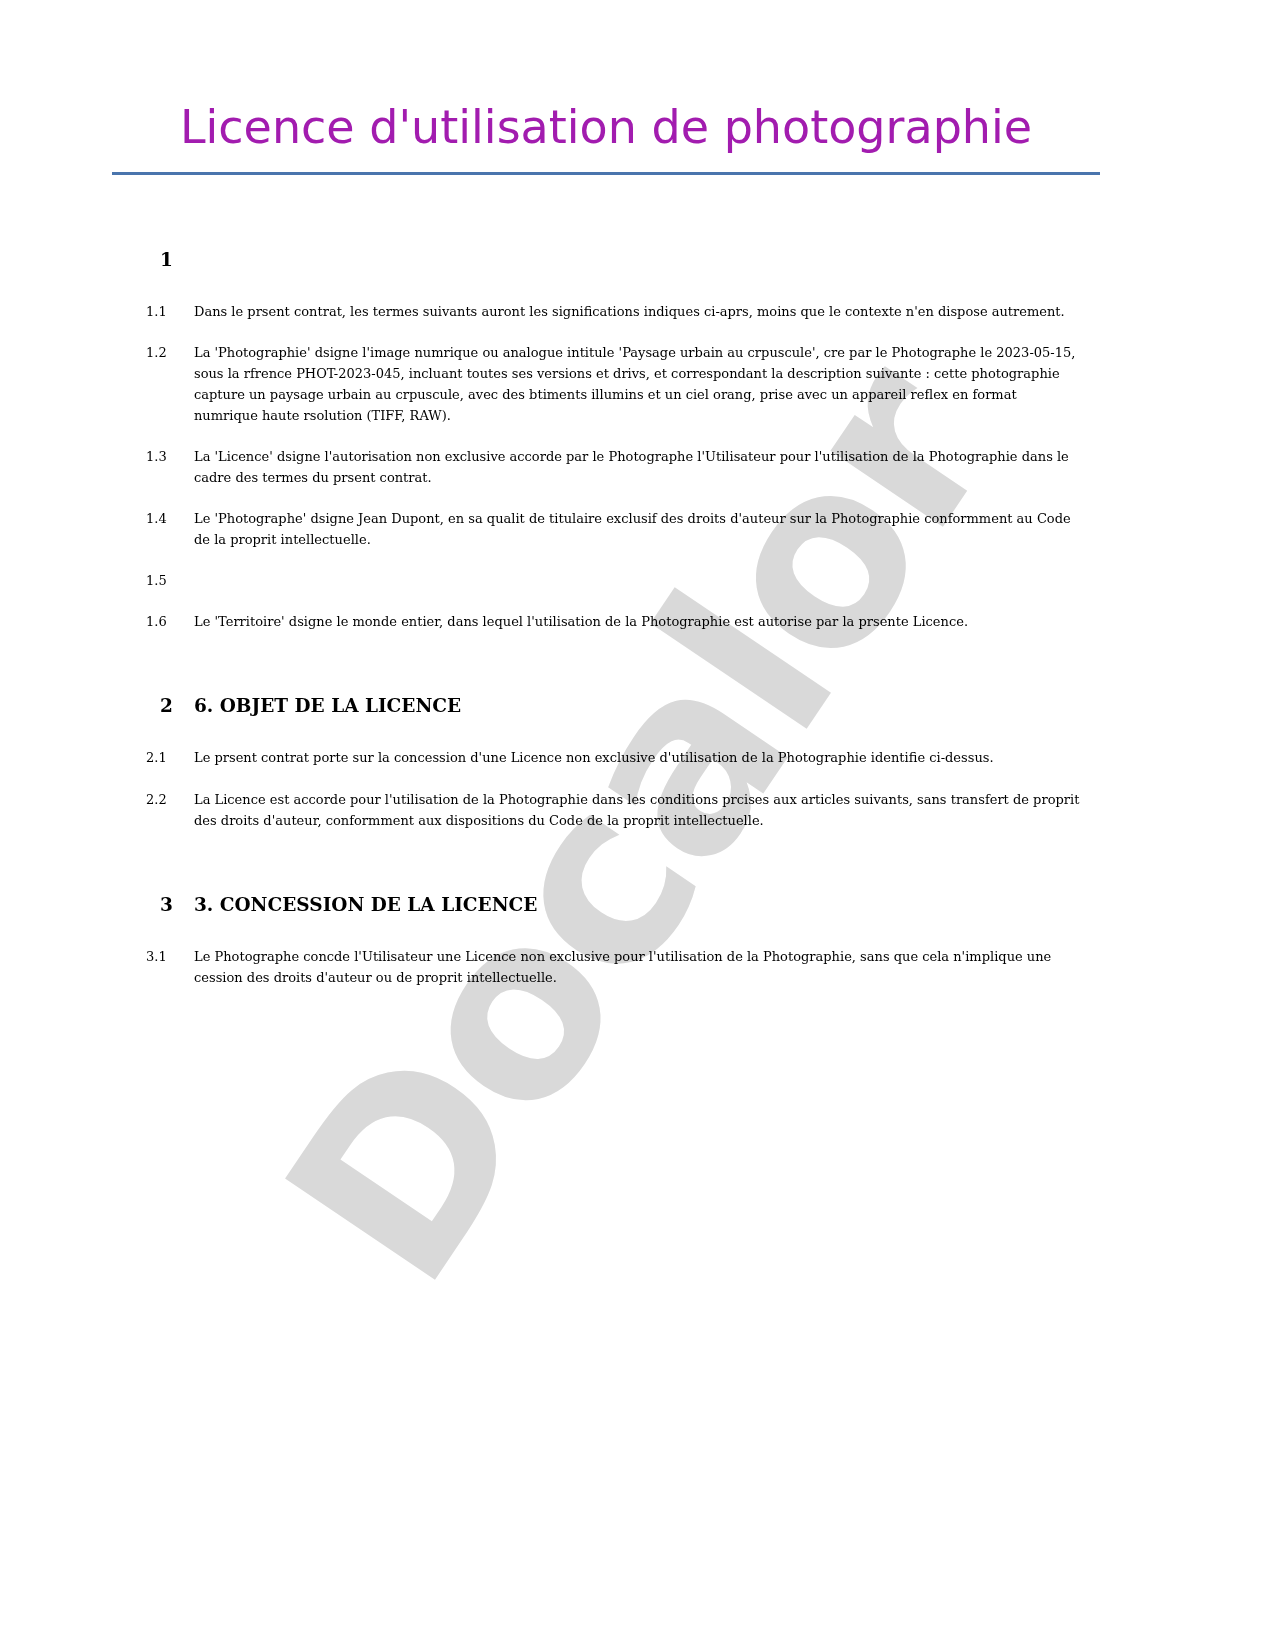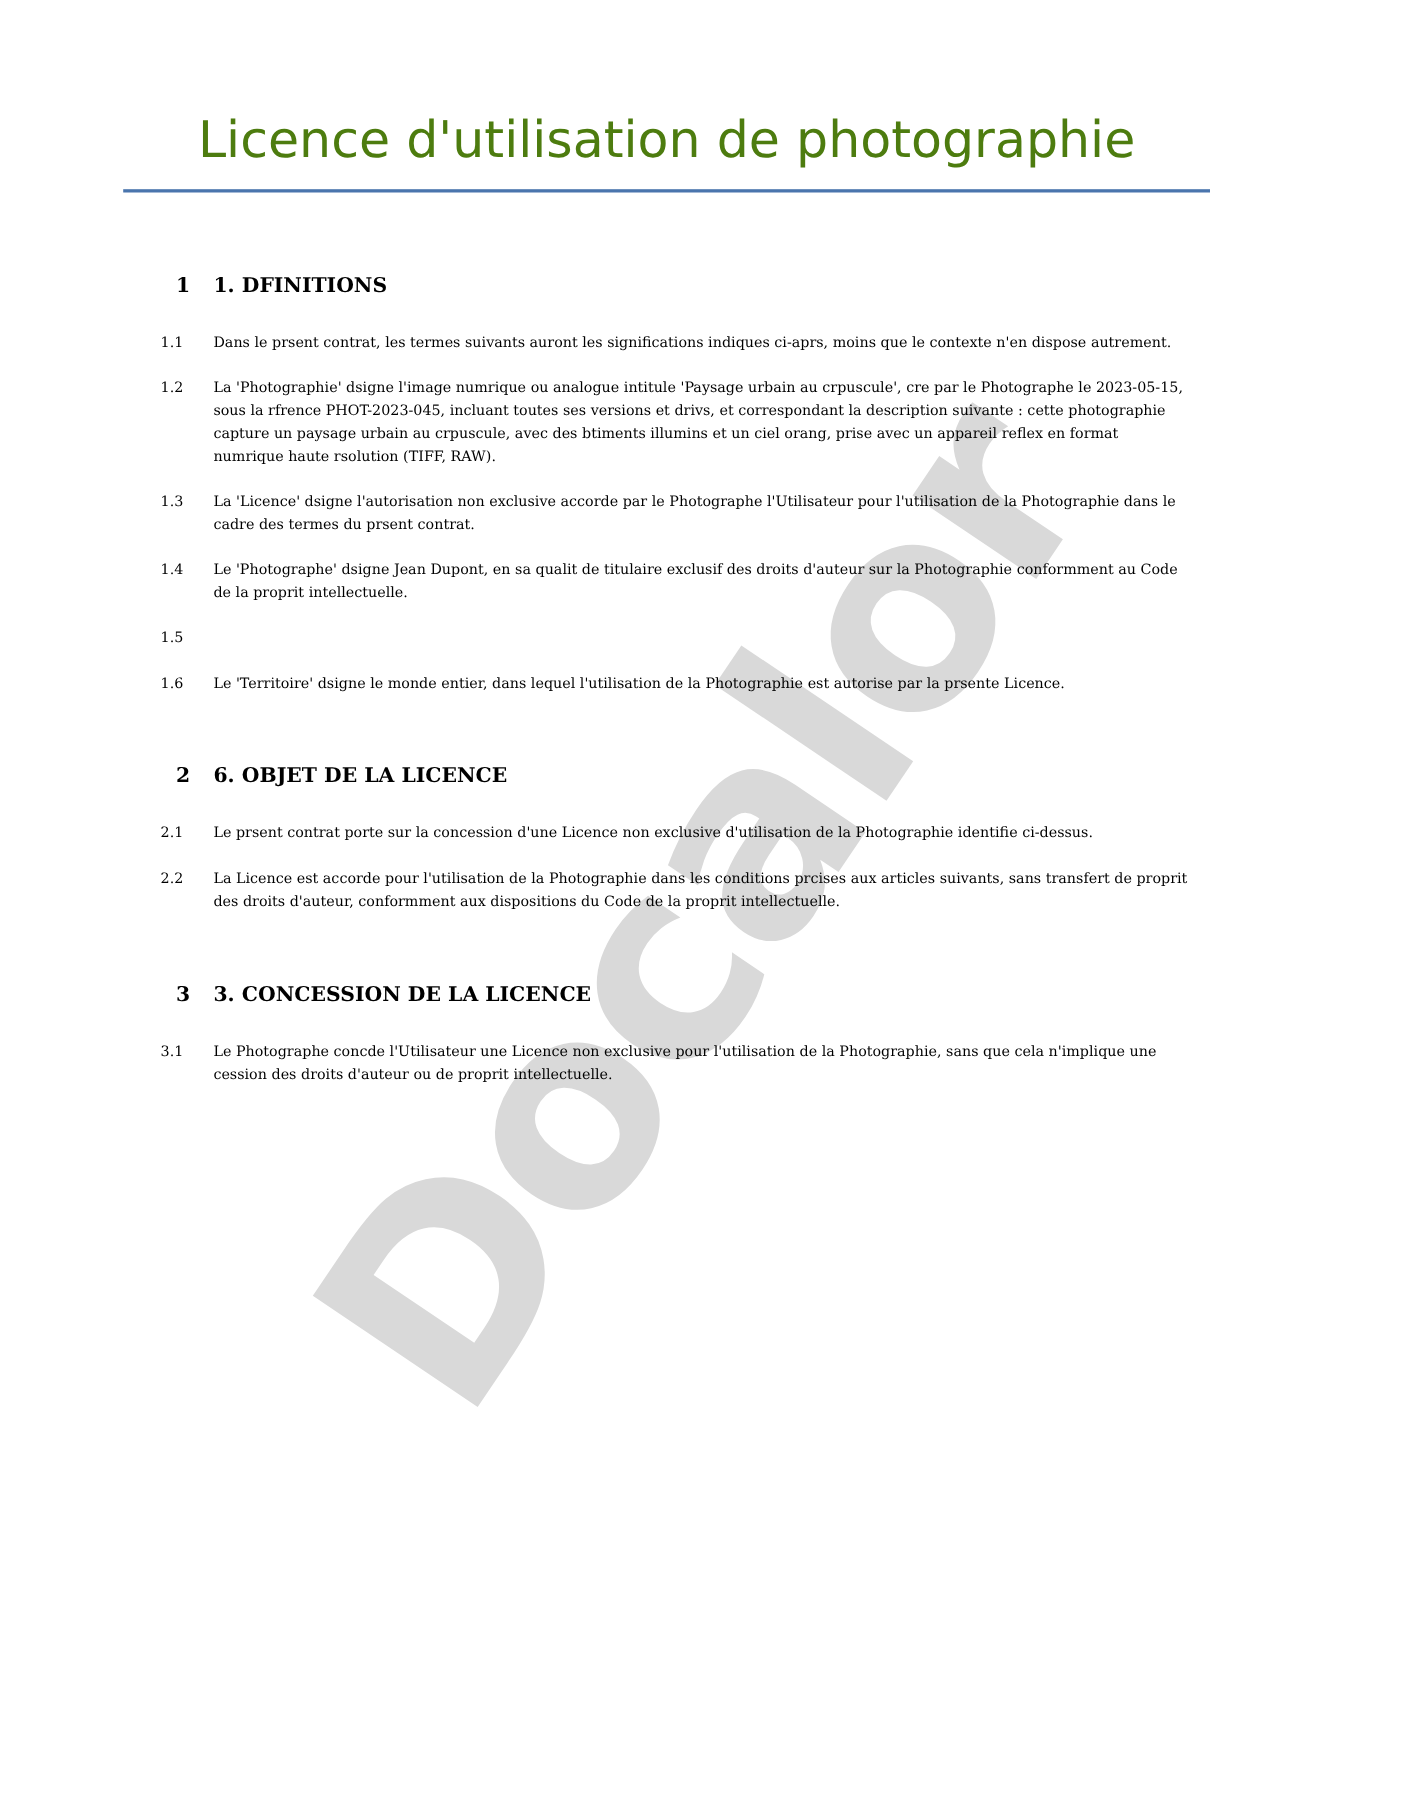--- a/index.html
+++ b/index.html
@@ -40,21 +40,21 @@
     position: absolute;
     left: 112px;
     top: 100px;
     width: 988px;
     z-index: 2;
   }
   .doc-title {
     font-family: "DejaVu Sans", sans-serif;
     font-size: 46px;
     font-weight: 400;
-    color: #4d7c0f;
+    color: #a21caf;
     text-align: center;
     line-height: 1.18;
     letter-spacing: 0px;
     margin: 0;
     padding: 0 0 18px 0;
   }
   .title-rule {
     height: 3px;
     background: #4a75ad;
     width: 100%;
@@ -123,21 +123,20 @@
   <div class="watermark">Docalor</div>
 
   <div class="title-block">
     <h1 class="doc-title">Licence d'utilisation de photographie</h1>
     <div class="title-rule"></div>
   </div>
 
   <div class="content" id="content-root">
       <div class="section-heading">
         <span class="sec-num">1</span>
-        <span class="sec-text">1. DFINITIONS</span>
       </div>
       <div class="gap-md"></div>
       <div class="clause">
         <span class="cl-num">1.1</span>
         <span class="cl-text"><span>Dans le prsent contrat, les termes suivants auront les significations indiques ci-aprs,  moins que le contexte n'en dispose autrement.</span></span>
       </div>
       <div class="gap-sm"></div>
       <div class="clause">
         <span class="cl-num">1.2</span>
         <span class="cl-text"><span>La '</span><b>Photographie</b><span>' dsigne l'image numrique ou analogue intitule '</span><b>Paysage urbain au crpuscule</b><span>', cre par le </span><b>Photographe</b><span> le 2023-05-15, sous la rfrence PHOT-2023-045, incluant toutes ses versions et drivs, et correspondant  la description suivante : cette photographie capture un paysage urbain au crpuscule, avec des btiments illumins et un ciel orang, prise avec un appareil reflex en format numrique haute rsolution (TIFF, RAW).</span></span>

